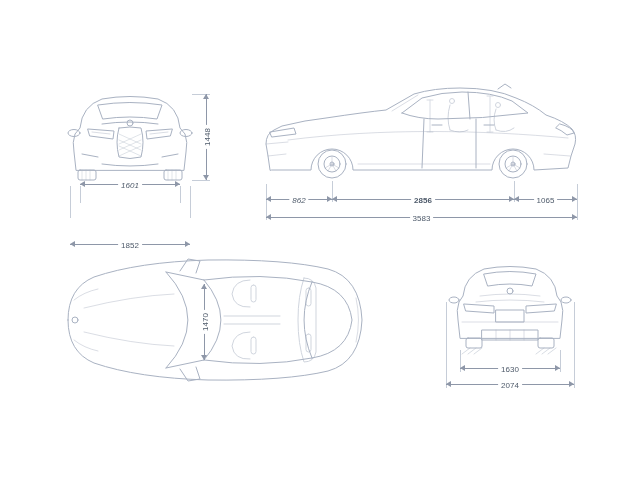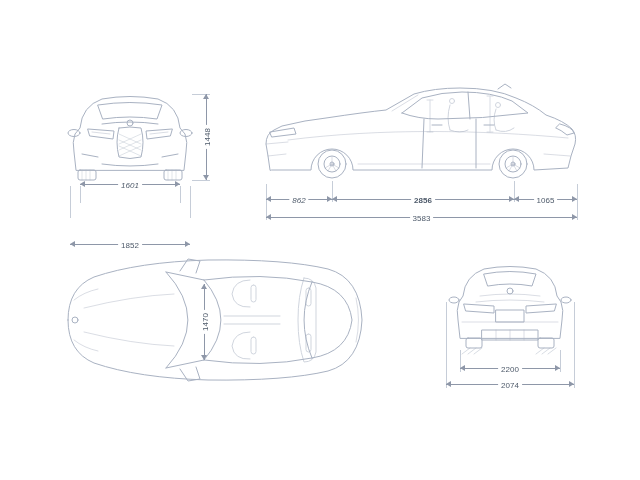--- a/index.html
+++ b/index.html
@@ -228,19 +228,19 @@
       </g>
     </svg>
   </div>
 
   <div class="ext v" style="left:460px; top:350px; height:22px;"></div>
   <div class="ext v" style="left:560px; top:350px; height:22px;"></div>
   <div class="ext v" style="left:446px; top:302px; height:86px;"></div>
   <div class="ext v" style="left:574px; top:302px; height:86px;"></div>
 
   <div class="dim" style="left:460px; top:368px; width:100px;">
-    <span class="lbl">2200</span>
+    <span class="lbl">1630</span>
   </div>
   <div class="dim" style="left:446px; top:384px; width:128px;">
     <span class="lbl">2074</span>
   </div>
 
 </div>
 
 </body></html>

